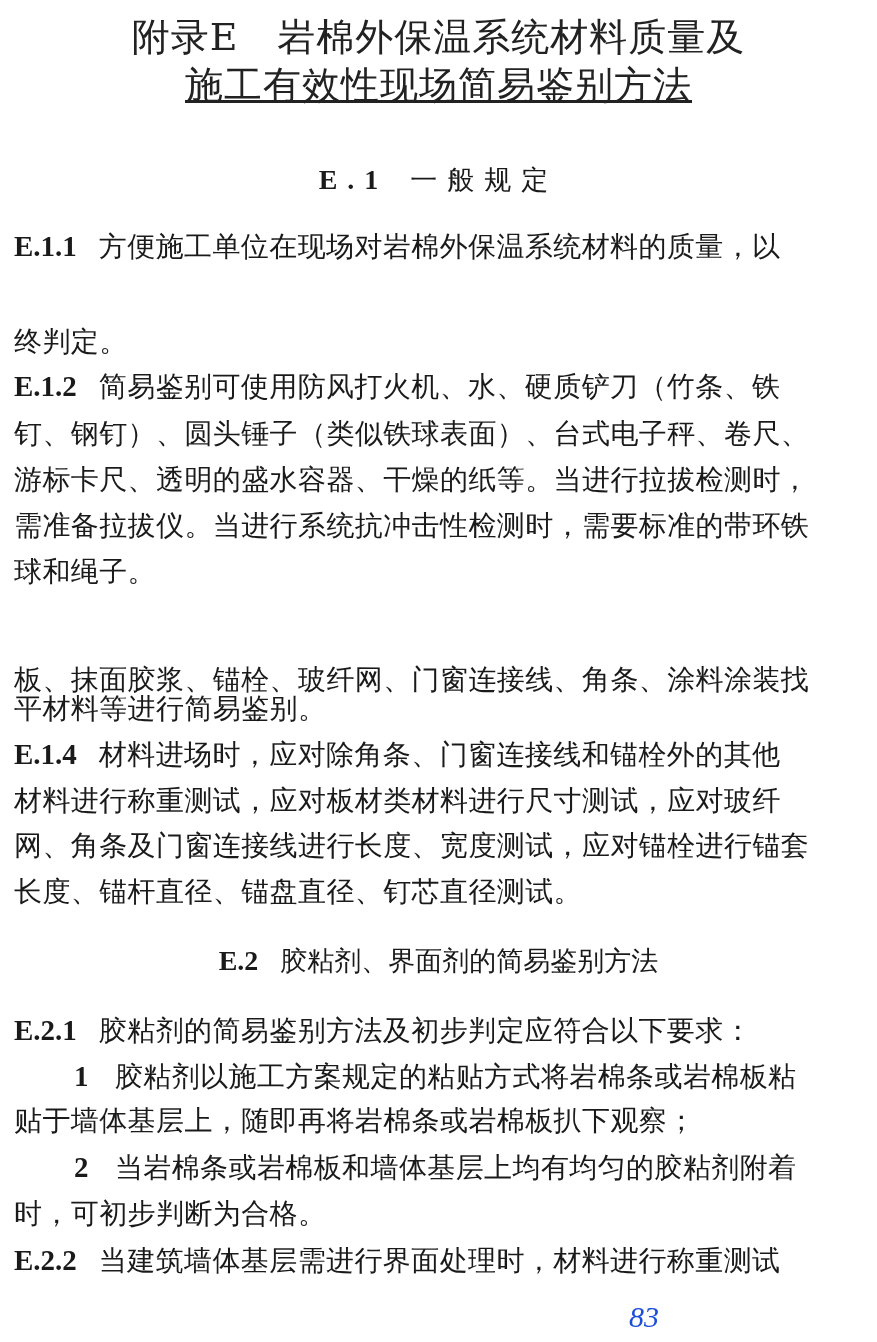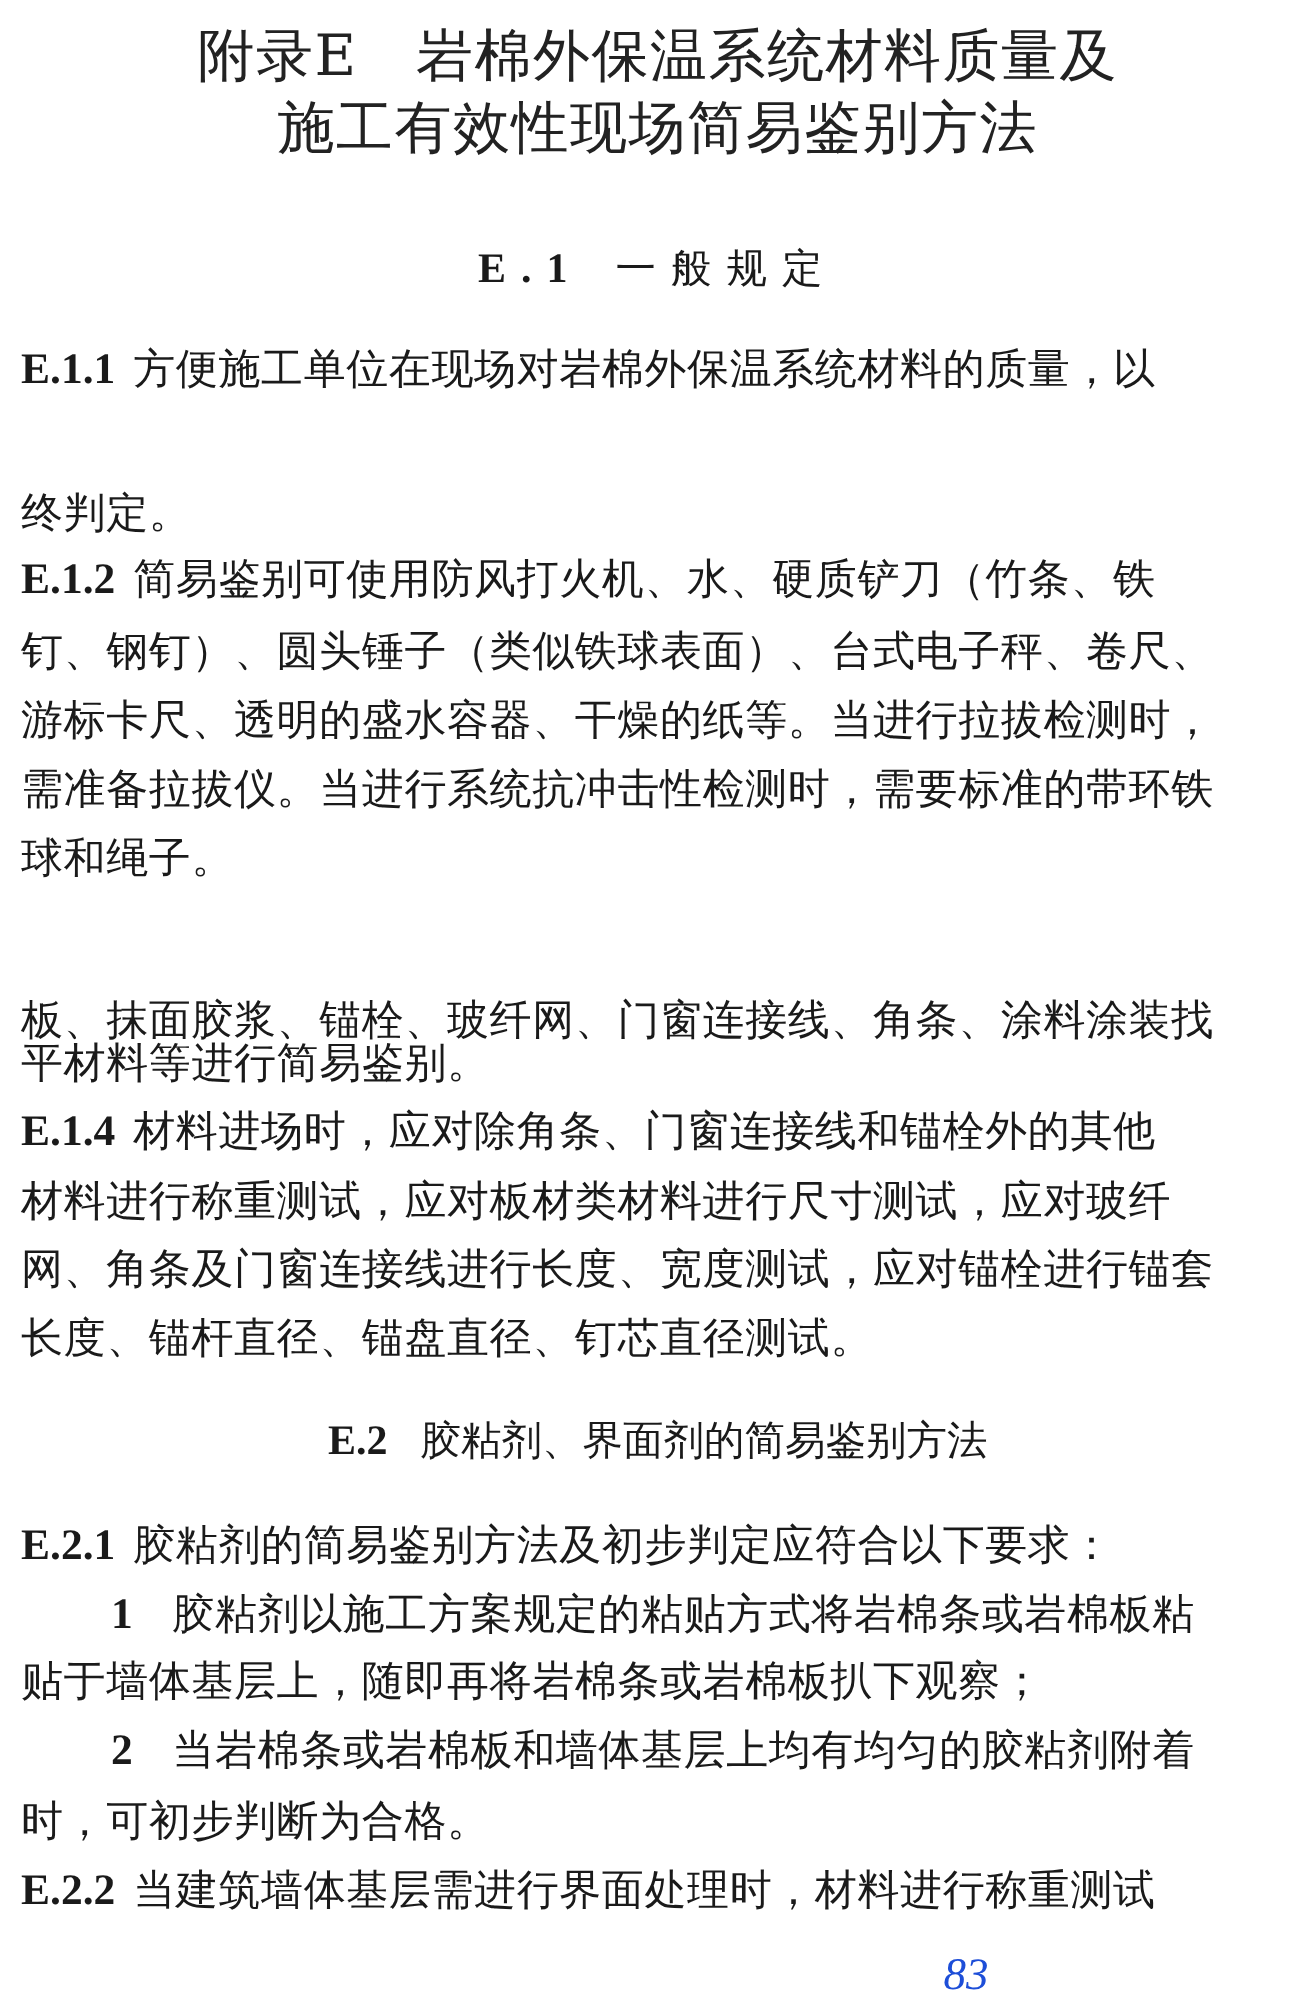--- a/index.html
+++ b/index.html
@@ -26,21 +26,21 @@
     left: 0;
     width: 877px;
     text-align: center;
     font-size: 38px;
     line-height: 46px;
     letter-spacing: 1px;
     color: #222;
     font-weight: normal;
   }
   .title.l1 { top: 14px; }
-  .title.l2 { top: 62px; }
+  .title.l2 { top: 62px; text-decoration: underline; }
   .section-heading {
     position: absolute;
     left: 0;
     width: 877px;
     text-align: center;
     font-size: 27px;
     line-height: 36px;
     color: #1a1a1a;
   }
   .section-heading .num {
@@ -58,21 +58,21 @@
     font-size: 28px;
     line-height: 48px;
     white-space: nowrap;
     letter-spacing: 0.4px;
     color: #1a1a1a;
   }
   .clause-num {
     font-family: "Liberation Serif", serif;
     font-weight: bold;
     font-size: 29px;
-    margin-right: 12px;
+    margin-right: 22px;
     letter-spacing: 0;
   }
   .item-num {
     font-family: "Liberation Serif", serif;
     font-weight: bold;
     font-size: 29px;
     margin-left: 60px;
     margin-right: 26px;
   }
   .page-number {

